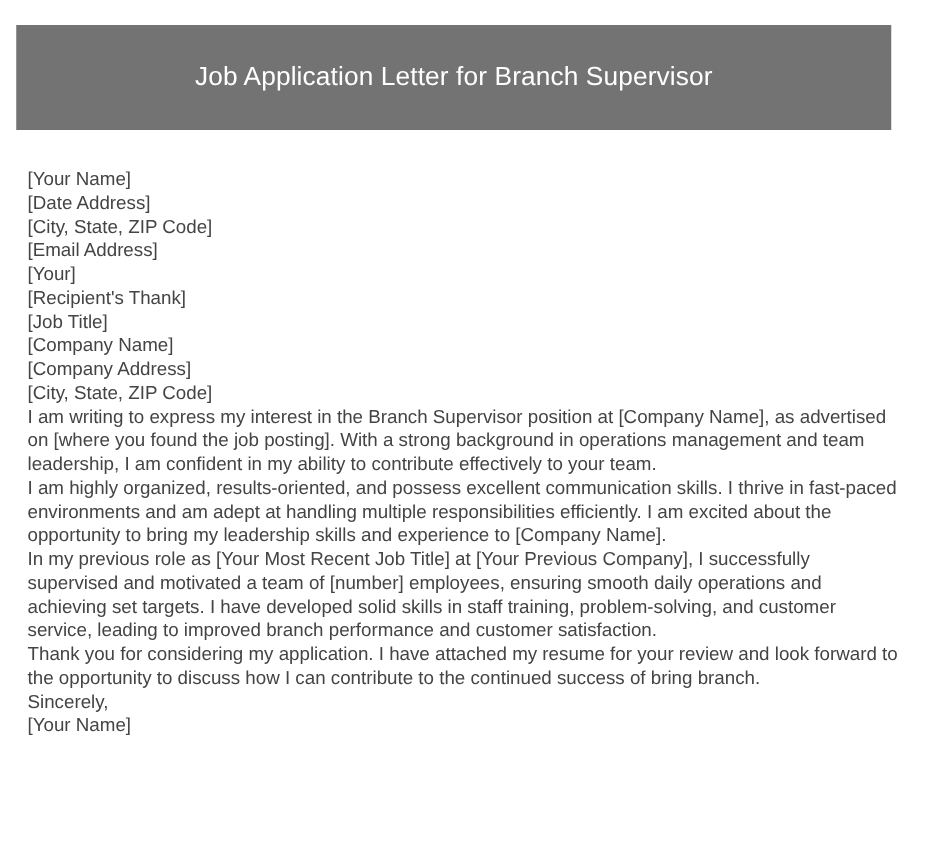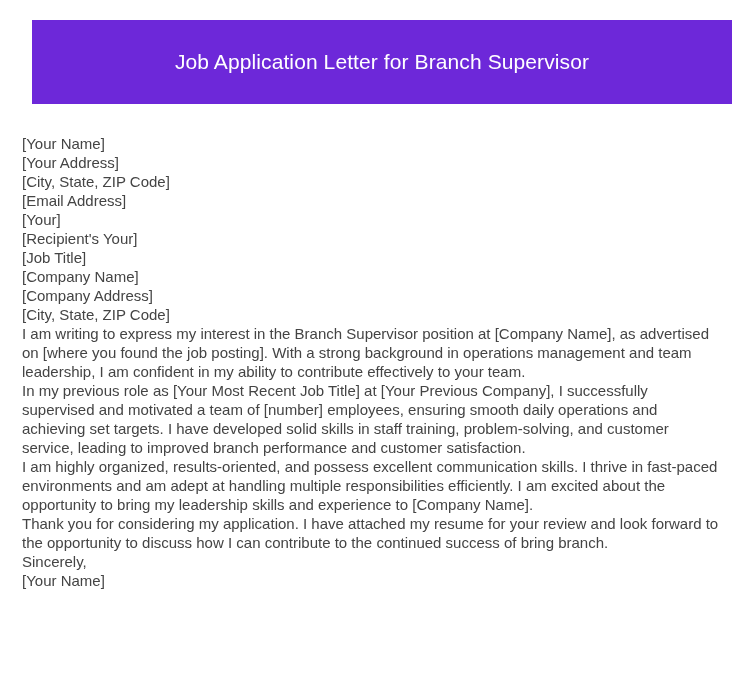--- a/index.html
+++ b/index.html
@@ -9,25 +9,25 @@
     }
     body {
       width: 740px;
       height: 686px;
       overflow: hidden;
       position: relative;
       font-family: "Liberation Sans", sans-serif;
     }
     .header {
       position: absolute;
-      left: 32px;
+      left: 13px;
       top: 20px;
       width: 700px;
       height: 84px;
-      background: #6d28d9;
+      background: #737373;
       display: flex;
       align-items: center;
       justify-content: center;
     }
     .header-title {
       color: #ffffff;
       font-size: 21px;
       font-weight: normal;
       letter-spacing: 0.1px;
     }
@@ -49,31 +49,31 @@
 </head>
 <body>
 
 <div class="header">
   <h1 class="header-title">Job Application Letter for Branch Supervisor</h1>
 </div>
 
 <div class="letter">
   <div>
     <span class="line">[Your Name]</span>
-    <span class="line">[Your Address]</span>
+    <span class="line">[Date Address]</span>
     <span class="line">[City, State, ZIP Code]</span>
     <span class="line">[Email Address]</span>
   </div>
   <span class="line">[Your]</span>
   <div>
-    <span class="line">[Recipient's Your]</span>
+    <span class="line">[Recipient's Thank]</span>
     <span class="line">[Job Title]</span>
     <span class="line">[Company Name]</span>
     <span class="line">[Company Address]</span>
     <span class="line">[City, State, ZIP Code]</span>
   </div>
   <p class="line">I am writing to express my interest in the Branch Supervisor position at [Company Name], as advertised on [where you found the job posting]. With a strong background in operations management and team leadership, I am confident in my ability to contribute effectively to your team.</p>
+  <p class="line">I am highly organized, results-oriented, and possess excellent communication skills. I thrive in fast-paced environments and am adept at handling multiple responsibilities efficiently. I am excited about the opportunity to bring my leadership skills and experience to [Company Name].</p>
   <p class="line">In my previous role as [Your Most Recent Job Title] at [Your Previous Company], I successfully supervised and motivated a team of [number] employees, ensuring smooth daily operations and achieving set targets. I have developed solid skills in staff training, problem-solving, and customer service, leading to improved branch performance and customer satisfaction.</p>
-  <p class="line">I am highly organized, results-oriented, and possess excellent communication skills. I thrive in fast-paced environments and am adept at handling multiple responsibilities efficiently. I am excited about the opportunity to bring my leadership skills and experience to [Company Name].</p>
   <p class="line">Thank you for considering my application. I have attached my resume for your review and look forward to the opportunity to discuss how I can contribute to the continued success of bring branch.</p>
   <span class="line">Sincerely,</span>
   <span class="line">[Your Name]</span>
 </div>
 
 </body></html>

